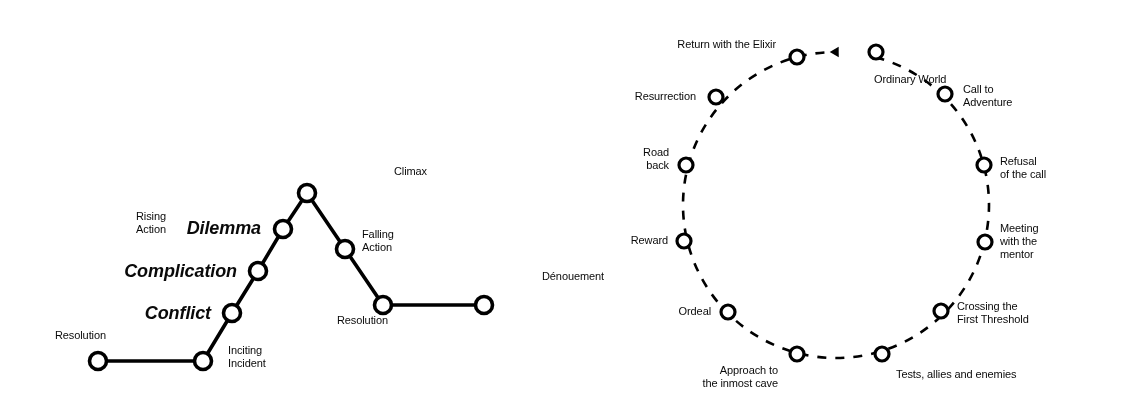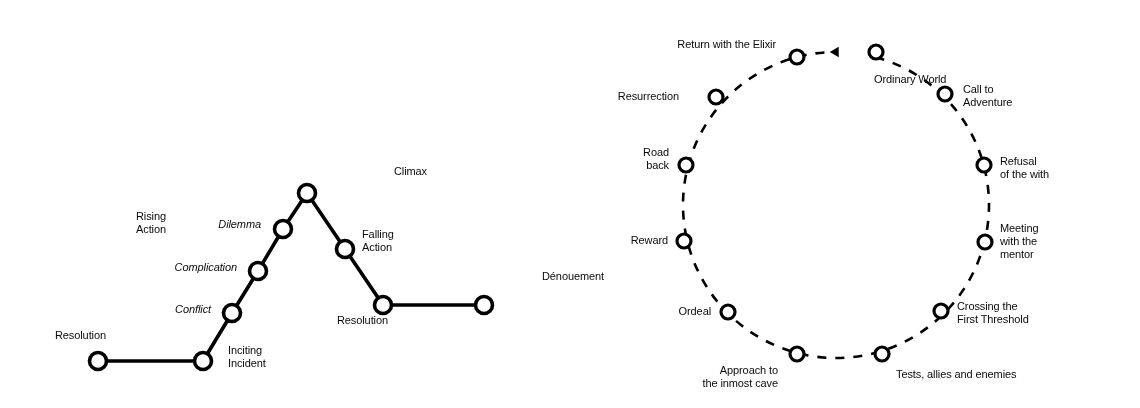--- a/index.html
+++ b/index.html
@@ -32,22 +32,22 @@
     font-family: "Liberation Sans", sans-serif;
     font-size: 11px;
     font-weight: normal;
     color: #0a0a0a;
     line-height: 1.18;
     white-space: pre;
     letter-spacing: -0.1px;
   }
   .lbl.italic {
     font-style: italic;
-    font-weight: normal;
-    font-size: 11px;
+    font-weight: bold;
+    font-size: 18px;
   }
   .lbl.center { text-align: right; }
   .lbl.right  { text-align: right; }
   .lbl.left   { text-align: left; }
 </style>
 </head>
 <body>
 
 <div id="stage">
 
@@ -101,30 +101,30 @@
       <div class="lbl left" style="top: 228px; left: 362px;">Falling
 Action</div>
       <div class="lbl left" style="top: 314px; left: 337px; text-align: right;">Resolution</div>
       <div class="lbl center" style="top: 270px; left: 364px; width: 240px;">Dénouement</div>
     </div>
   <div id="journey-labels">
       <div class="lbl left" style="top: 41px; left: 874px; margin-top: 32px;">Ordinary World</div>
       <div class="lbl left" style="top: 83px; left: 963px;">Call to
 Adventure</div>
       <div class="lbl left" style="top: 155px; left: 1000px;">Refusal
-of the with</div>
+of the call</div>
       <div class="lbl left" style="top: 222px; left: 1000px;">Meeting
 with the
 mentor</div>
       <div class="lbl left" style="top: 300px; left: 957px;">Crossing the
 First Threshold</div>
       <div class="lbl left" style="top: 360px; left: 896px; margin-top: 8px;">Tests, allies and enemies</div>
       <div class="lbl right" style="top: 364px; right: 362px; margin-left: 24px;">Approach to
 the inmost cave</div>
       <div class="lbl right" style="top: 305px; right: 429px;">Ordeal</div>
       <div class="lbl right" style="top: 234px; right: 472px; padding-left: 16px;">Reward</div>
       <div class="lbl right" style="top: 146px; right: 471px;">Road
 back</div>
-      <div class="lbl right" style="top: 90px; right: 461px; text-align: center;">Resurrection</div>
+      <div class="lbl right" style="top: 90px; right: 444px; text-align: center;">Resurrection</div>
       <div class="lbl right" style="top: 38px; right: 364px;">Return with the Elixir</div>
     </div>
 
 </div>
 
 </body></html>

